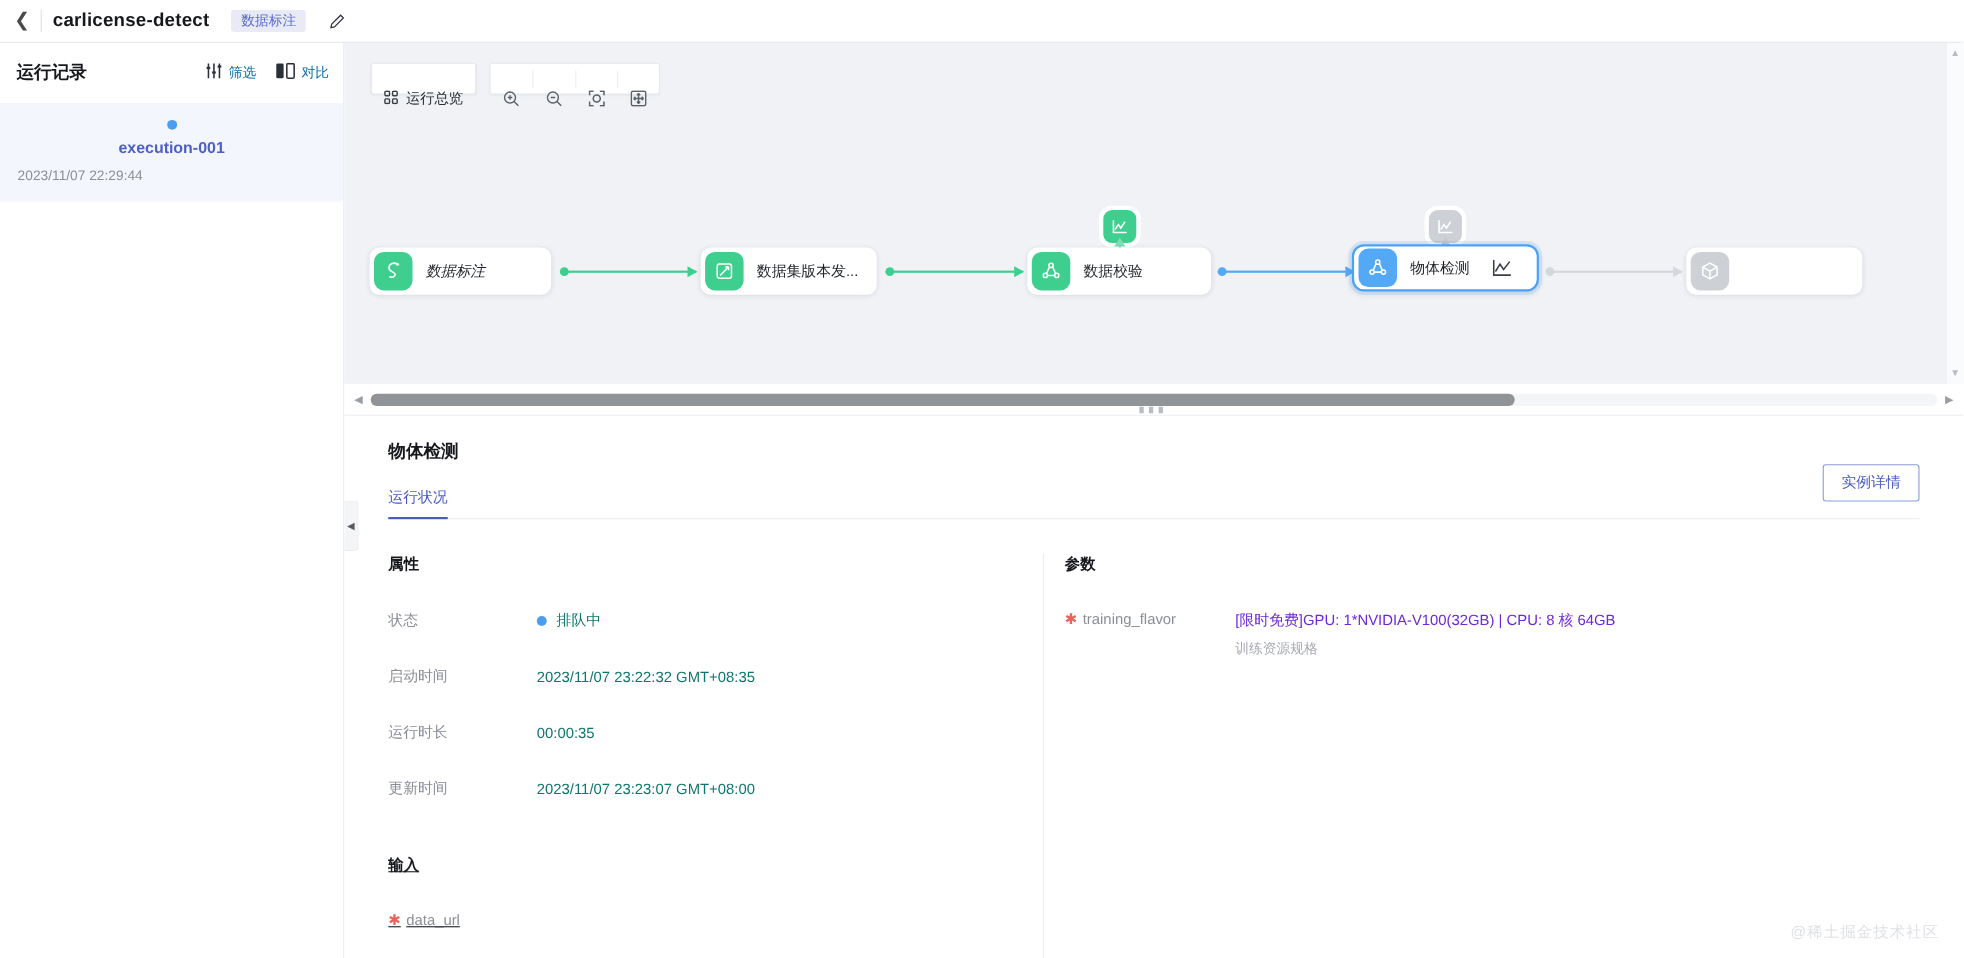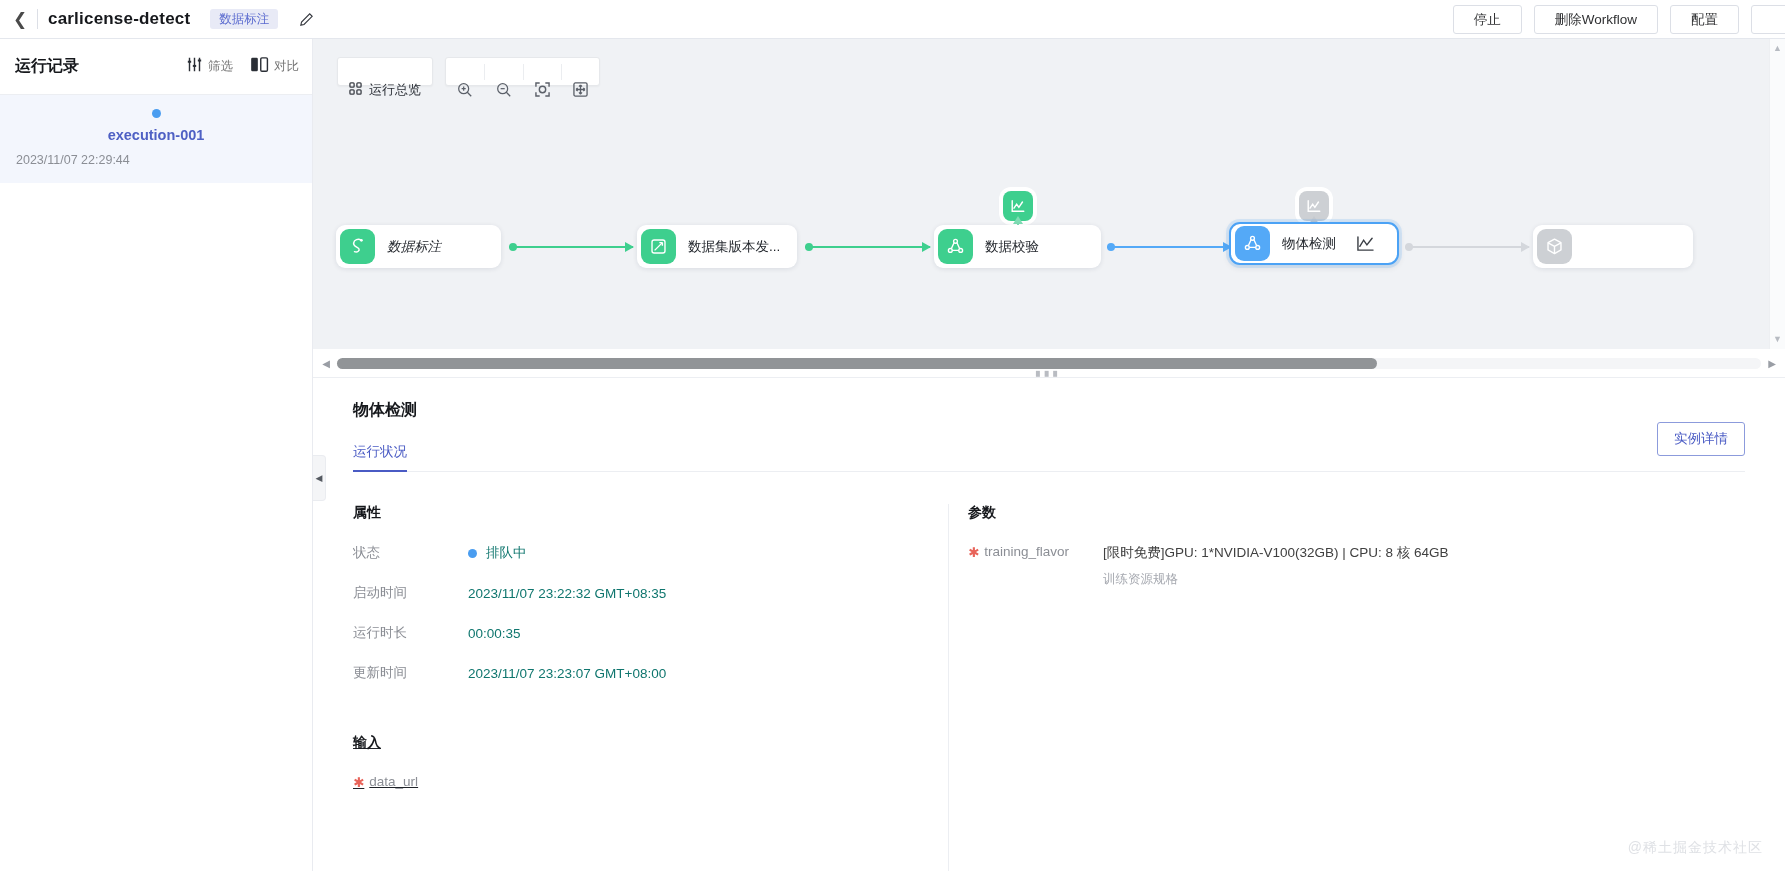--- a/index.html
+++ b/index.html
@@ -42,21 +42,21 @@
     position: absolute; top: 39px; left: 0; width: 313px; height: 832px;
     background: #fff; border-right: 1px solid #e9ebf0;
   }
   .sidebar-head {
     height: 56px; display: flex; align-items: center; padding: 0 13px 0 15px;
     border-bottom: 1px solid #eceef2;
   }
   .sidebar-title { font-size: 16px; font-weight: bold; color: #16181c; }
   .sidebar-actions { margin-left: auto; display: flex; align-items: center; gap: 17px; }
   .sb-action { display: flex; align-items: center; gap: 5px; cursor: pointer; }
-  .sb-action-label { font-size: 12.5px; color: #737373; }
+  .sb-action-label { font-size: 12.5px; color: #0369a1; }
   .exec-item {
     background: #f3f6fd; padding: 14px 16px 16px 16px; cursor: pointer;
     border-bottom: 1px solid #fff;
   }
   .exec-row { display: flex; align-items: center; gap: 9px; flex-direction: column; }
   .exec-dot { width: 9px; height: 9px; border-radius: 50%; background: #4a9df0; flex: none; }
   .exec-name { color: #4e60c4; font-size: 14.5px; font-weight: bold; }
   .exec-time { color: #8b8e95; font-size: 12.5px; margin-top: 10px; }
 
   
@@ -182,27 +182,27 @@
   .instance-btn {
     position: absolute; right: 40px; top: 44px; border: 1px solid #8c9bdc;
     color: #4a5bc4; background: #fff; font-size: 13.5px; padding: 7px 16px;
     border-radius: 3px; cursor: pointer; font-family: inherit;
   }
   .cols { display: flex; margin-top: 32px; }
   .col-left { width: 595px; padding-right: 20px; }
   .col-sep { width: 1px; background: #eceef2; margin-right: 19px; height: 390px; }
   .col-right { flex: 1; }
   .sect-title { font-size: 14px; font-weight: bold; color: #16181c; }
-  .kv { display: flex; margin-top: 22px; font-size: 13.5px; }
+  .kv { display: flex; margin-top: 33px; font-size: 13.5px; gap: 20px; }
   .kv .k { width: 115px; color: #8b8e95; flex: none; }
   .kv .v { color: #0f766e; display: flex; align-items: center; gap: 9px; }
   .status-dot { width: 9px; height: 9px; border-radius: 50%; background: #4a9df0; }
   .req-star { color: #e8645a; margin-right: 5px; }
   .param-key { width: 135px; color: #8b8e95; flex: none; display: flex; }
-  .param-val-main { color: #404040; }
+  .param-val-main { color: #6d28d9; }
   .param-val-sub { color: #a6a9b0; font-size: 12.5px; margin-top: 9px; }
   .link-val { color: #4a5bc4; cursor: pointer; }
   .sect-block { margin-top: 52px; text-decoration: underline; }
   .watermark {
     position: absolute; right: 22px; bottom: 14px; color: #dfe1e5;
     font-size: 14px; letter-spacing: 1px; user-select: none;
   }
 </style>
 </head>
 <body>
@@ -211,26 +211,20 @@
 
   <div class="header">
     <div class="back-arrow">❮</div>
     <div class="hdr-divider"></div>
     <div class="wf-title">carlicense-detect</div>
     <div class="wf-tag">数据标注</div>
     <div class="edit-pencil">
       <svg width="17" height="17" viewBox="0 0 24 24" fill="none" stroke="#33363d" stroke-width="1.6">
         <path d="M4 20 L8.5 19 L20 7.5 L16.5 4 L5 15.5 Z"></path>
       </svg>
-    </div>
-    <div class="hdr-right">
-      <button class="hdr-btn">停止</button>
-      <button class="hdr-btn">删除Workflow</button>
-      <button class="hdr-btn">配置</button>
-      <button class="hdr-btn"></button>
     </div>
   </div>
 
   <div class="sidebar">
     <div class="sidebar-head">
       <div class="sidebar-title">运行记录</div>
       <div class="sidebar-actions">
         <div class="sb-action">
           <span>
             <svg width="17" height="15" viewBox="0 0 20 18" stroke="#2b2f36" stroke-width="1.7" fill="none">

